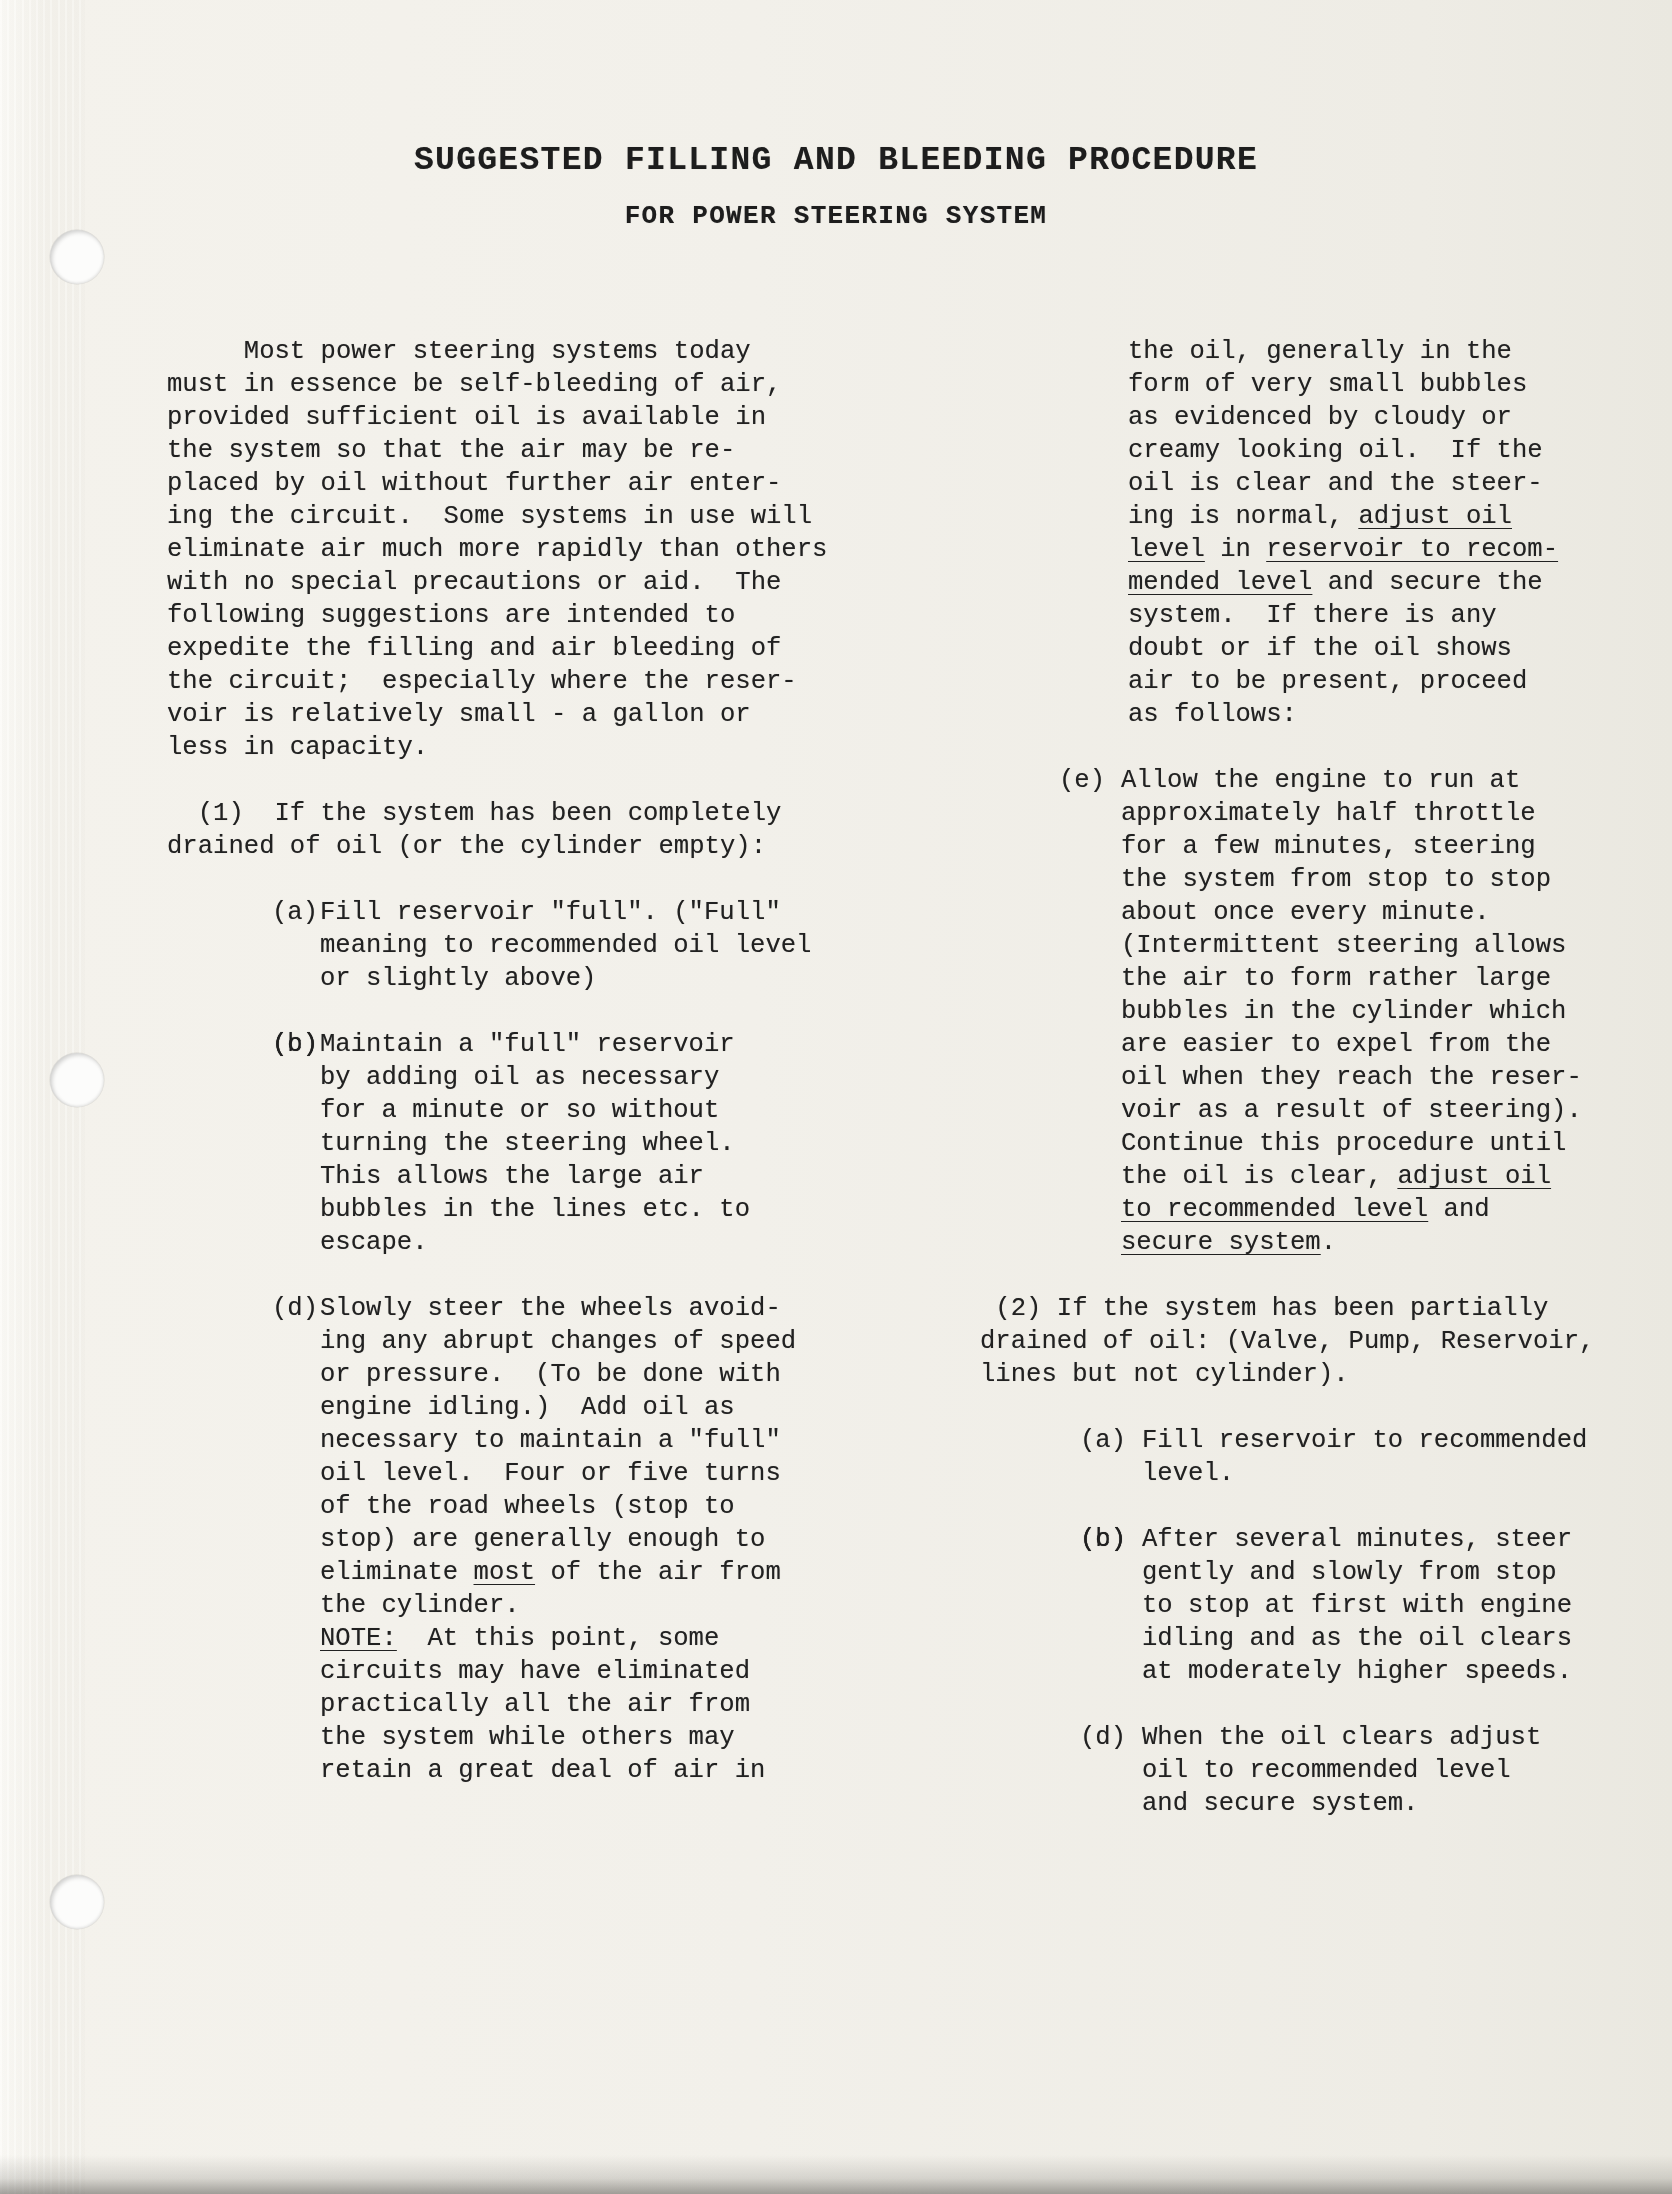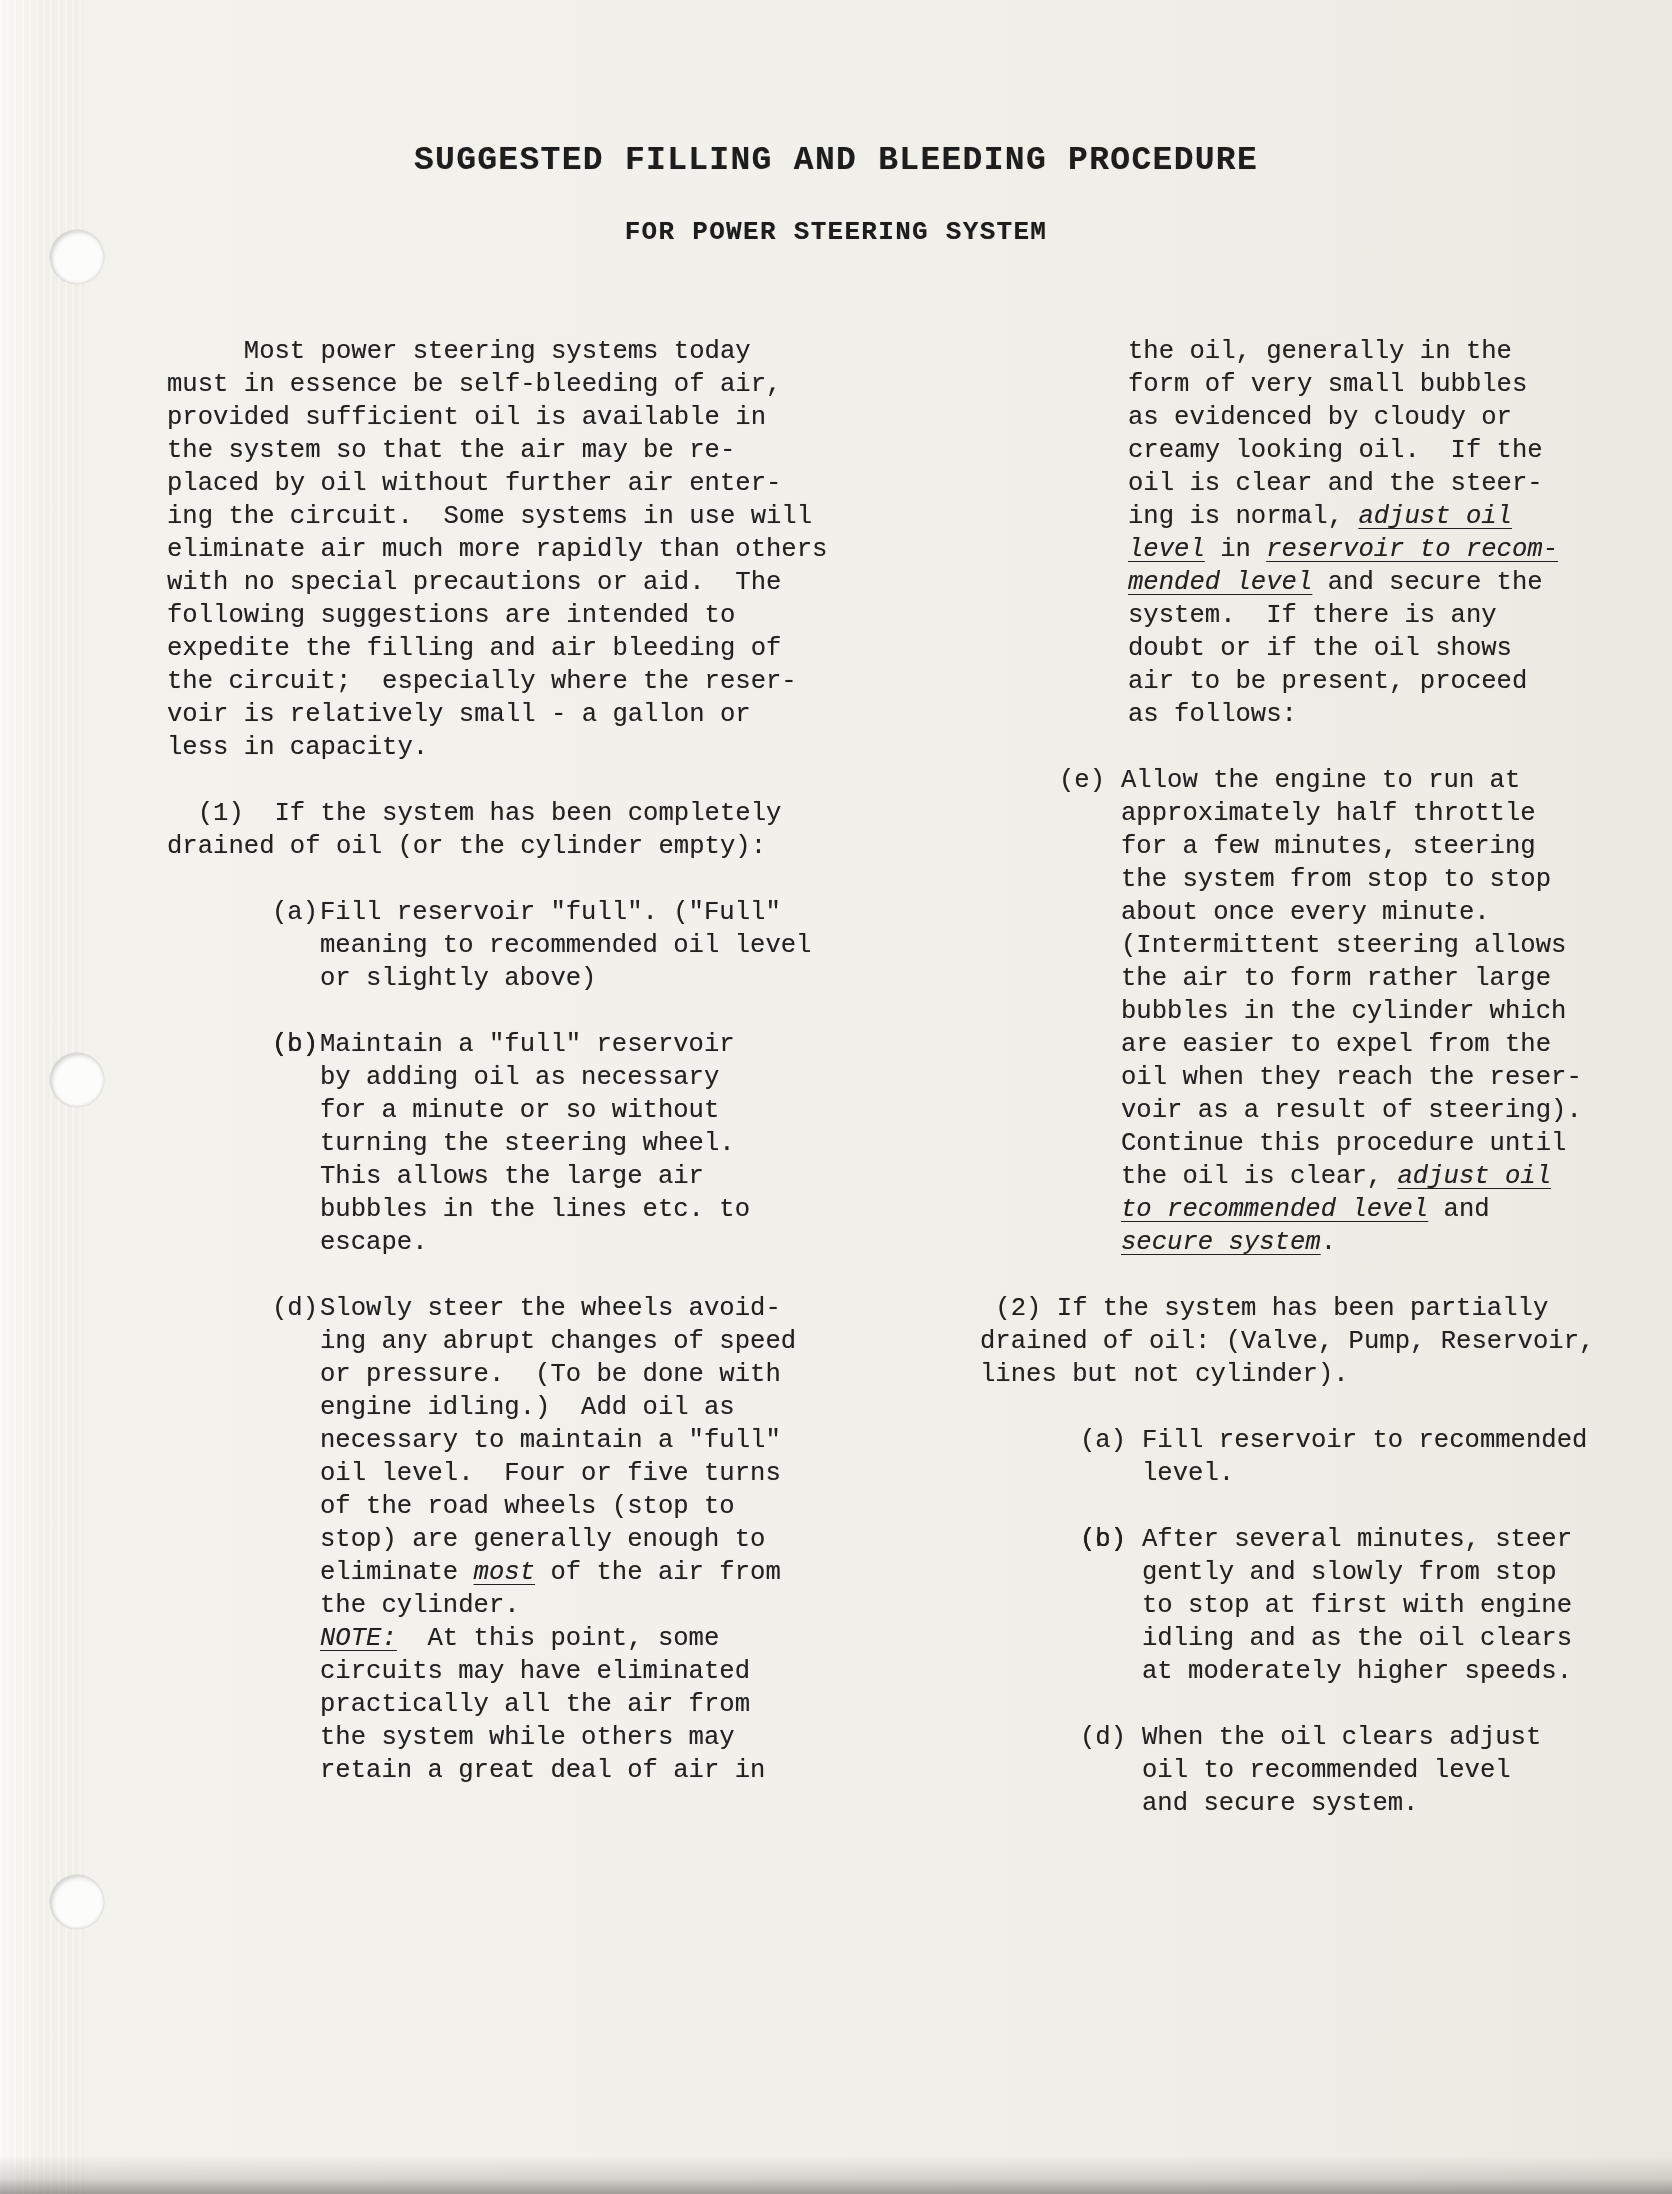--- a/index.html
+++ b/index.html
@@ -59,21 +59,21 @@
     left: 0;
     width: 100%;
     text-align: center;
     margin: 0;
     font-weight: 700;
     letter-spacing: 1.3px;
     color: #1d1d1d;
     text-shadow: 0 0 0.7px rgba(25,25,25,0.4);
   }
   .title { top: 142px; font-size: 33px; }
-  .subtitle { top: 201px; font-size: 26px; margin-top: 16px; }
+  .subtitle { top: 201px; font-size: 26px; }
 
   .col {
     position: absolute;
     top: 335px;
     font-size: 25.6px;
     line-height: 33px;
     text-shadow: 0 0 0.7px rgba(30,30,30,0.35);
   }
   .col-left  { left: 167px;  width: 732px; }
   .col-right { left: 980px; width: 666px; }
@@ -92,21 +92,21 @@
   .col-left .item .item-label { position: absolute; left: 105px; top: 0; }
 
   .col-right .item-numbered { padding-left: 162px; }
   .col-right .item-numbered .item-label { position: absolute; left: 100px; top: 0; }
 
   .col-right .item-e { padding-left: 141px; }
   .col-right .item-e .item-label { position: absolute; left: 79px; top: 0; }
 
   .item-text { display: block; white-space: pre-wrap; }
 
-  u { text-decoration: underline; text-underline-offset: 4.6px; text-decoration-thickness: 1.3px; font-style: italic; }
+  u { text-decoration: underline; text-underline-offset: 4.6px; text-decoration-thickness: 1.3px; }
 </style>
 </head>
 <body>
 
 <div class="page">
 
   <div class="edge-streaks"></div>
 
   <div class="hole hole-1"></div>
   <div class="hole hole-2"></div>

